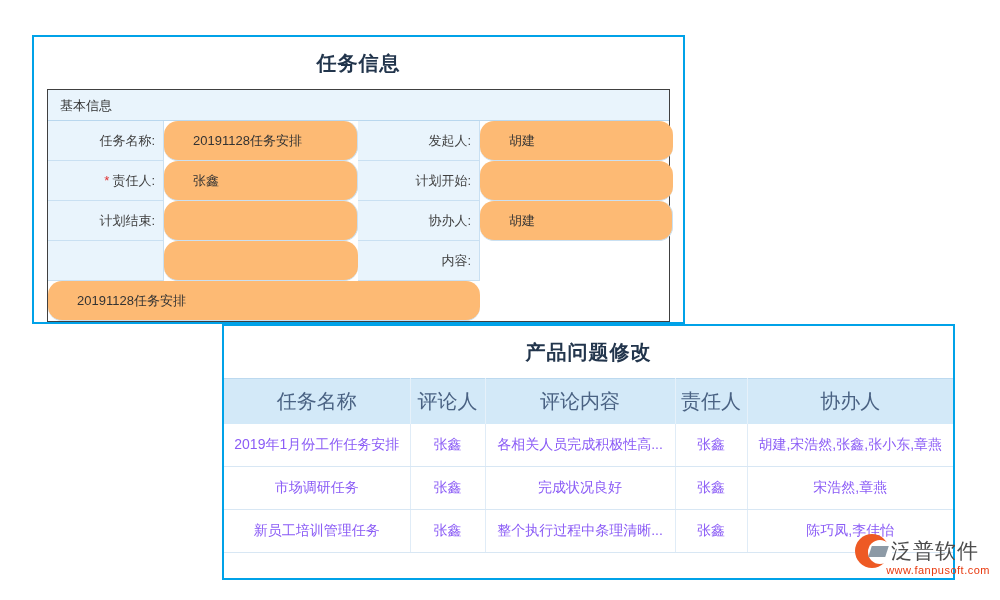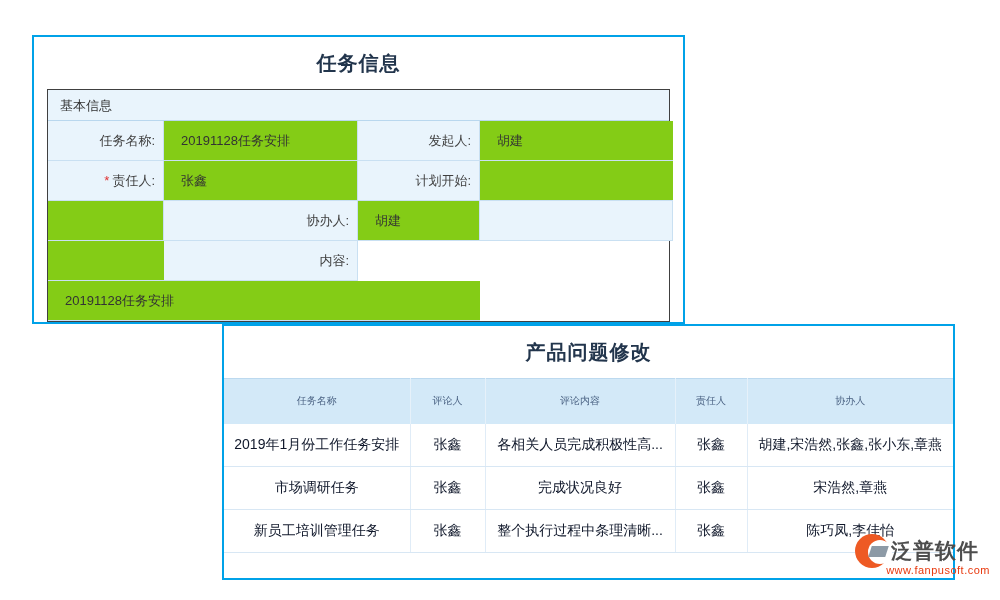--- a/index.html
+++ b/index.html
@@ -15,48 +15,48 @@
   
   #task-info { left:32px; top:35px; width:653px; height:289px; z-index:1; }
   .form-box { margin:0 13px; border:1px solid #404040; }
   .section-bar { height:31px; line-height:31px; background:#e9f4fc; color:#333;
                  font-size:13px; padding-left:12px; border-bottom:1px solid #b9d7ee; }
   .form-grid { display:grid; grid-template-columns:116px 194px 122px 193px; }
   .fcell { height:40px; display:flex; align-items:center; font-size:13px;
            border-bottom:1px solid #c9e0f2; border-right:1px solid #c9e0f2; }
   .fcell.last-col { border-right:none; }
   .flabel { background:#e9f4fc; color:#404040; justify-content:flex-end; padding-right:8px;text-align:right; }
-  .fvalue { background:#84cc16; color:#333; padding-left:17px; }
+  .fvalue { background:#fdba74; color:#333; padding-left:29px;border-radius:14px; }
   .span3 { grid-column:span 3; }
   .req { color:#e03131; margin-right:3px; font-size:13px; }
 
   
   #comment-list { left:222px; top:324px; width:733px; height:256px; z-index:2; }
   table.clist { width:729px; border-collapse:collapse; table-layout:fixed; }
   table.clist th { height:45px; background:#d3e9f8; color:#4a6283; font-weight:normal;
-                   font-size:10px; border-right:1px solid #e6f1fa; border-top:1px solid #bcd9ef; }
+                   font-size:20px; border-right:1px solid #e6f1fa; border-top:1px solid #bcd9ef; }
   table.clist th:last-child { border-right:none; }
-  table.clist td { height:43px; text-align:center; font-size:14px; color:#0f172a;
+  table.clist td { height:43px; text-align:center; font-size:14px; color:#8b5cf6;
                    border-bottom:1px solid #d8e7f4; border-right:1px solid #e0ecf7;
                    overflow:hidden; white-space:nowrap; }
   table.clist td:last-child { border-right:none; }
   .col-task { width:186px; } .col-commenter { width:75px; } .col-comment { width:190px; }
   .col-resp { width:72px; } .col-co { width:206px; }
   .link { color:#2b7bd3; cursor:pointer; }
 
   
   #watermark { position:absolute; right:10px; bottom:8px; z-index:3; width:135px; }
   .wm-row { display:flex; align-items:center; }
   .wm-logo { width:34px; height:34px; border-radius:50%; background:#ee5a24;
              position:relative; flex:0 0 34px; }
   .wm-logo::before { content:""; position:absolute; right:-3px; top:6px; width:24px;
                      height:24px; background:#fff; border-radius:50%; }
   .wm-logo::after { content:""; position:absolute; right:2px; top:12px; width:17px;
                     height:11px; background:#8d9aa6; transform:skew(-18deg); }
-  .wm-brand { font-size:21px; font-weight:bold; color:#4d4d4d; letter-spacing:1px;
+  .wm-brand { font-size:21px; font-weight:normal; color:#4d4d4d; letter-spacing:1px;
               margin-left:2px; white-space:nowrap; }
   .wm-url { font-size:11px; font-weight:normal; color:#e8380d; text-align:right;
             margin-top:-4px; letter-spacing:0.5px; }
 </style>
 </head>
 <body>
 
 <div class="stage">
 
   <div class="panel" id="task-info">
@@ -73,20 +73,21 @@
         <div class="fcell fvalue last-col">胡建</div>
 
         <div class="fcell flabel">
           <span class="req">*</span>
           <span>责任人:</span>
         </div>
         <div class="fcell fvalue">张鑫</div>
         <div class="fcell flabel">计划开始:</div>
         <div class="fcell fvalue last-col"></div>
 
+        <div class="fcell flabel">计划结束:</div>
         <div class="fcell fvalue"></div>
         <div class="fcell flabel">协办人:</div>
 
         <div class="fcell fvalue">胡建</div>
         <div class="fcell flabel"></div>
         <div class="fcell fvalue last-col"></div>
 
         <div class="fcell flabel">内容:</div>
         <div class="fcell fvalue last-col span3">20191128任务安排</div>
       </div>

